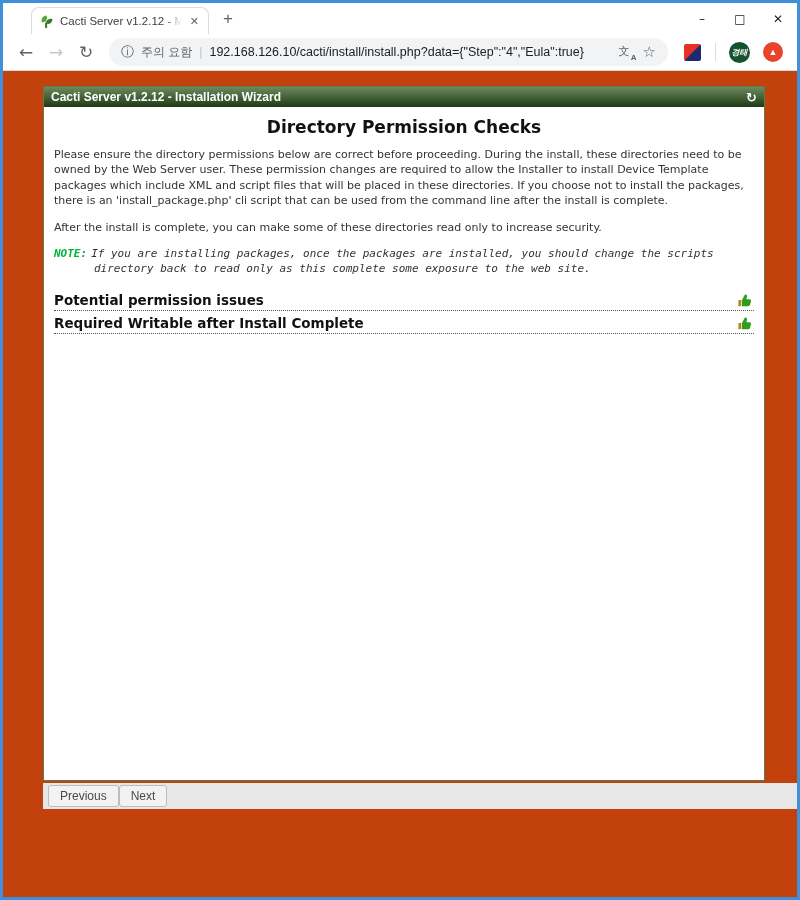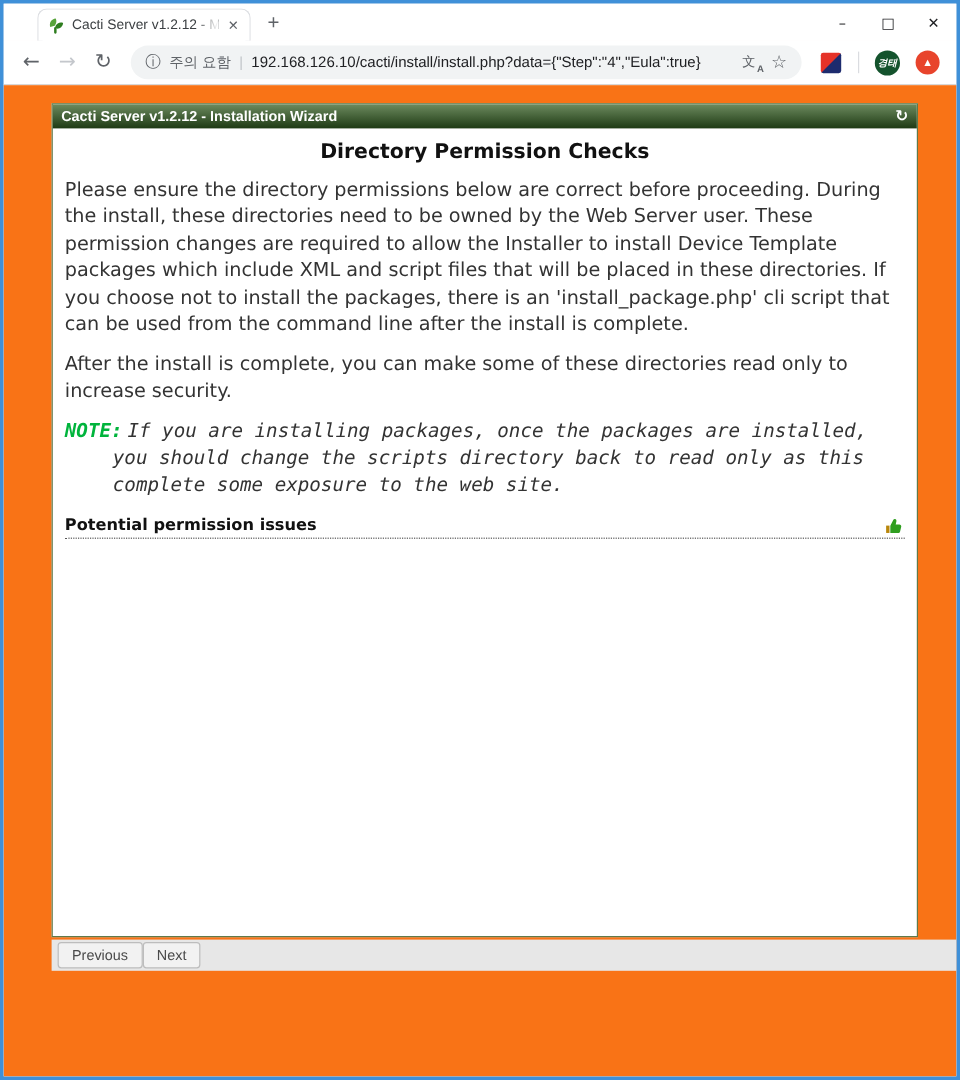--- a/index.html
+++ b/index.html
@@ -90,39 +90,39 @@
     margin:0 5px; cursor:pointer; flex:0 0 auto;font-style:italic;
   }
   .menu-update {
     width:20px; height:20px; border-radius:50%; background:#e8442c;
     color:#ffffff; font-size:9px;
     display:flex; align-items:center; justify-content:center;
     margin:0 4px; cursor:pointer; flex:0 0 auto;
   }
 
   
-  .page { flex:1; background:#f97316; padding-top:15px; overflow:hidden; }
+  .page { flex:1; background:#c2410c; padding-top:15px; overflow:hidden; }
   .panel {
     margin-left:40px; width:722px;
     border:1px solid #5f7a4a; background:#ffffff;
   }
   .panel-header {
     height:20px; padding:0 7px;
     background:linear-gradient(#6c8a5e, #1e3a14);
     display:flex; align-items:center;
   }
   .panel-title { flex:1; color:#ffffff; font-size:12px; font-weight:bold; }
   .panel-refresh { color:#ffffff; font-size:13px; font-weight:bold; cursor:pointer;
     font-family:"DejaVu Sans", sans-serif; }
   .panel-body {
     height:673px; padding:8px 10px 0;
     font-family:"DejaVu Sans", sans-serif;
   }
   .panel-body h1 { font-size:17px; color:#111111; margin:2px 0 10px; font-weight:bold;text-align:center; }
-  .panel-body p { font-size:16px; color:#333333; line-height:1.4; margin:0 0 11px; }
+  .panel-body p { font-size:11px; color:#333333; line-height:1.4; margin:0 0 11px; }
   .note {
     font-family:"DejaVu Sans Mono", monospace;
     font-style:italic; font-size:10.5px; color:#222222; line-height:1.45;
     margin:0 0 14px; padding-left:40px; text-indent:-40px;
   }
   .note-label { color:#00b43c; font-weight:bold; margin-right:4px; }
   .section-row {
     display:flex; align-items:center; justify-content:space-between;
     border-bottom:1px dotted #555555;
     padding:4px 0 2px;
@@ -198,20 +198,27 @@
         <p>After the install is complete, you can make some of these directories read only to increase security.</p>
         <p class="note"><span class="note-label">NOTE:</span><span>If you are installing packages, once the packages are installed, you should change the scripts directory back to read only as this complete some exposure to the web site.</span></p>
 
         <div class="section-row">
           <span class="section-label">Potential permission issues</span>
           <svg class="thumb-icon" viewBox="0 0 16 16">
             <rect x="0.5" y="8" width="3.2" height="7" fill="#b8860b"></rect>
             <path d="M4.5 15 L11.8 15 C12.8 15 13.6 14.4 13.8 13.5 L14.9 9.2 C15.2 8 14.3 7 13.1 7 L9.6 7 L10.3 3.8 C10.5 2.8 9.9 1.9 9 1.7 C8.3 1.6 7.7 1.9 7.4 2.5 L4.5 8.2 Z" fill="#2f9e1f"></path>
           </svg>
         </div>
+        <div class="section-row">
+          <span class="section-label">Required Writable after Install Complete</span>
+          <svg class="thumb-icon" viewBox="0 0 16 16">
+            <rect x="0.5" y="8" width="3.2" height="7" fill="#b8860b"></rect>
+            <path d="M4.5 15 L11.8 15 C12.8 15 13.6 14.4 13.8 13.5 L14.9 9.2 C15.2 8 14.3 7 13.1 7 L9.6 7 L10.3 3.8 C10.5 2.8 9.9 1.9 9 1.7 C8.3 1.6 7.7 1.9 7.4 2.5 L4.5 8.2 Z" fill="#2f9e1f"></path>
+          </svg>
+        </div>
       </div>
     </div>
 
     <div class="btnbar">
       <button class="btn">Previous</button>
       <button class="btn">Next</button>
     </div>
 
   </div>
 </div>

